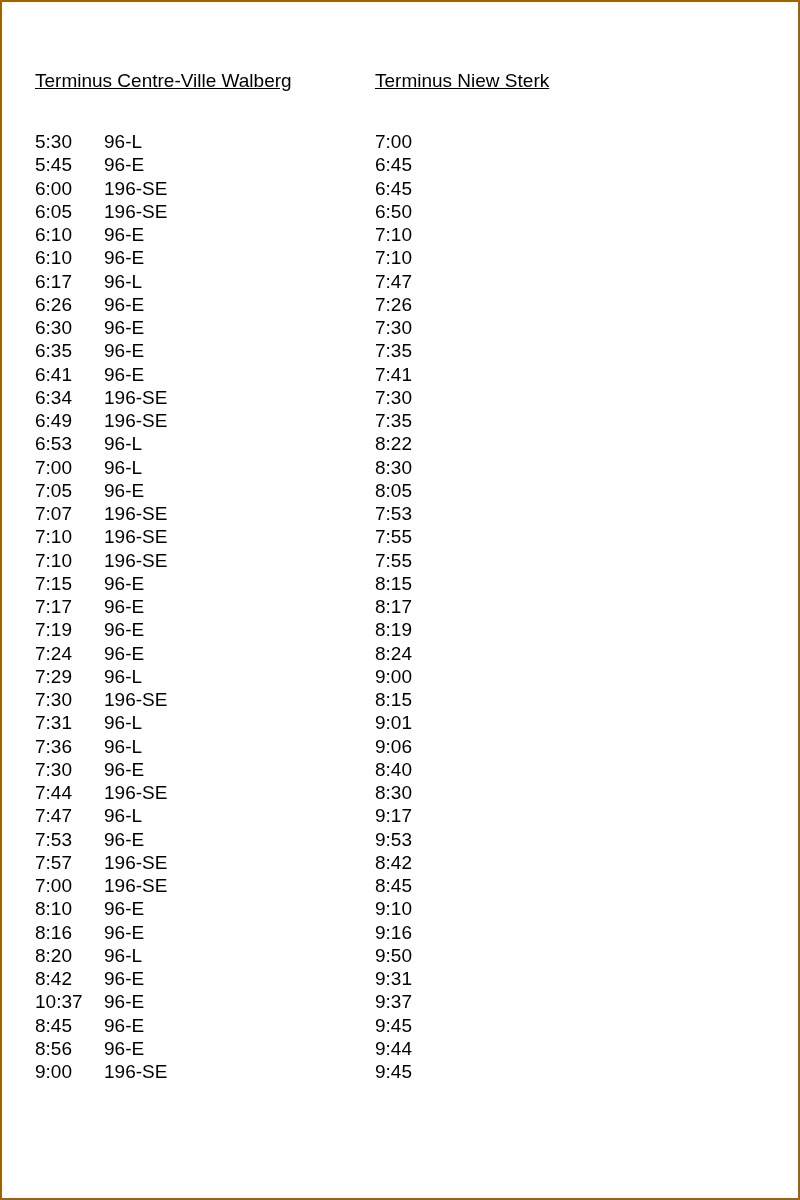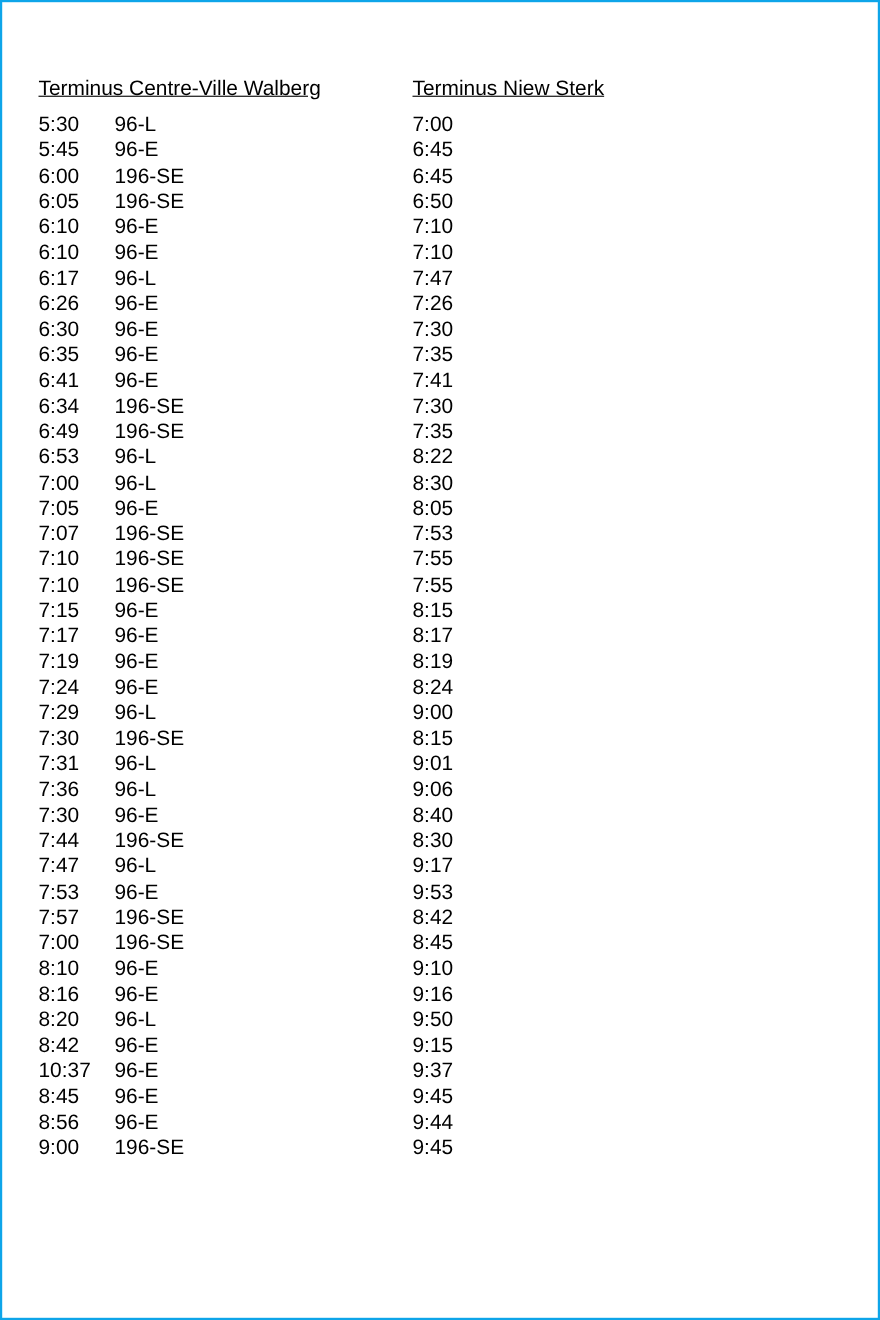--- a/index.html
+++ b/index.html
@@ -6,37 +6,37 @@
     margin: 0;
     padding: 0;
     background: #ffffff;
   }
   .page {
     position: relative;
     width: 800px;
     height: 1200px;
     box-sizing: border-box;
     background: #ffffff;
-    border: 2px solid #0ea5e9;
+    border: 2px solid #a16207;
     color: #000000;
     font-family: "Liberation Sans", sans-serif;
     font-size: 19px;
     overflow: hidden;
   }
   .col-header {
     position: absolute;
     top: 68px;
     text-decoration: underline;
     white-space: nowrap;
   }
   .col-header.left  { left: 33px; }
   .col-header.right { left: 373px; text-decoration: underline; }
   .rows {
     position: absolute;
-    top: 100px;
+    top: 128px;
     left: 33px;
     right: 2px;
   }
   .row {
     position: relative;
     height: 23.25px;
     line-height: 23.25px;
     white-space: nowrap;
   }
   .row .depart { position: absolute; left: 0; }
@@ -262,21 +262,21 @@
 
   <div class="row">
     <span class="depart">8:20</span>
     <span class="route">96-L</span>
     <span class="arrive">9:50</span>
   </div>
 
   <div class="row">
     <span class="depart">8:42</span>
     <span class="route">96-E</span>
-    <span class="arrive">9:15</span>
+    <span class="arrive">9:31</span>
   </div>
 
   <div class="row">
     <span class="depart">10:37</span>
     <span class="route">96-E</span>
     <span class="arrive">9:37</span>
   </div>
 
   <div class="row">
     <span class="depart">8:45</span>

